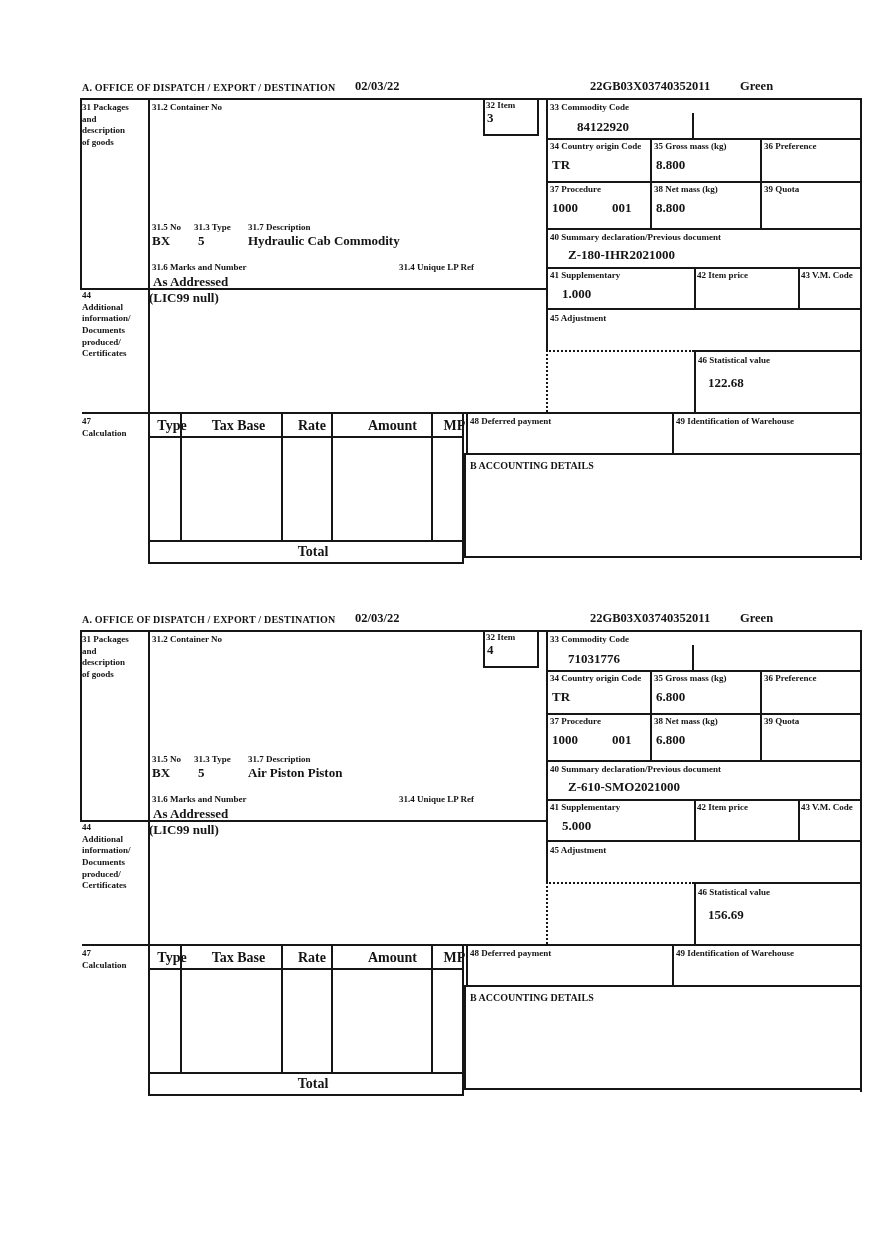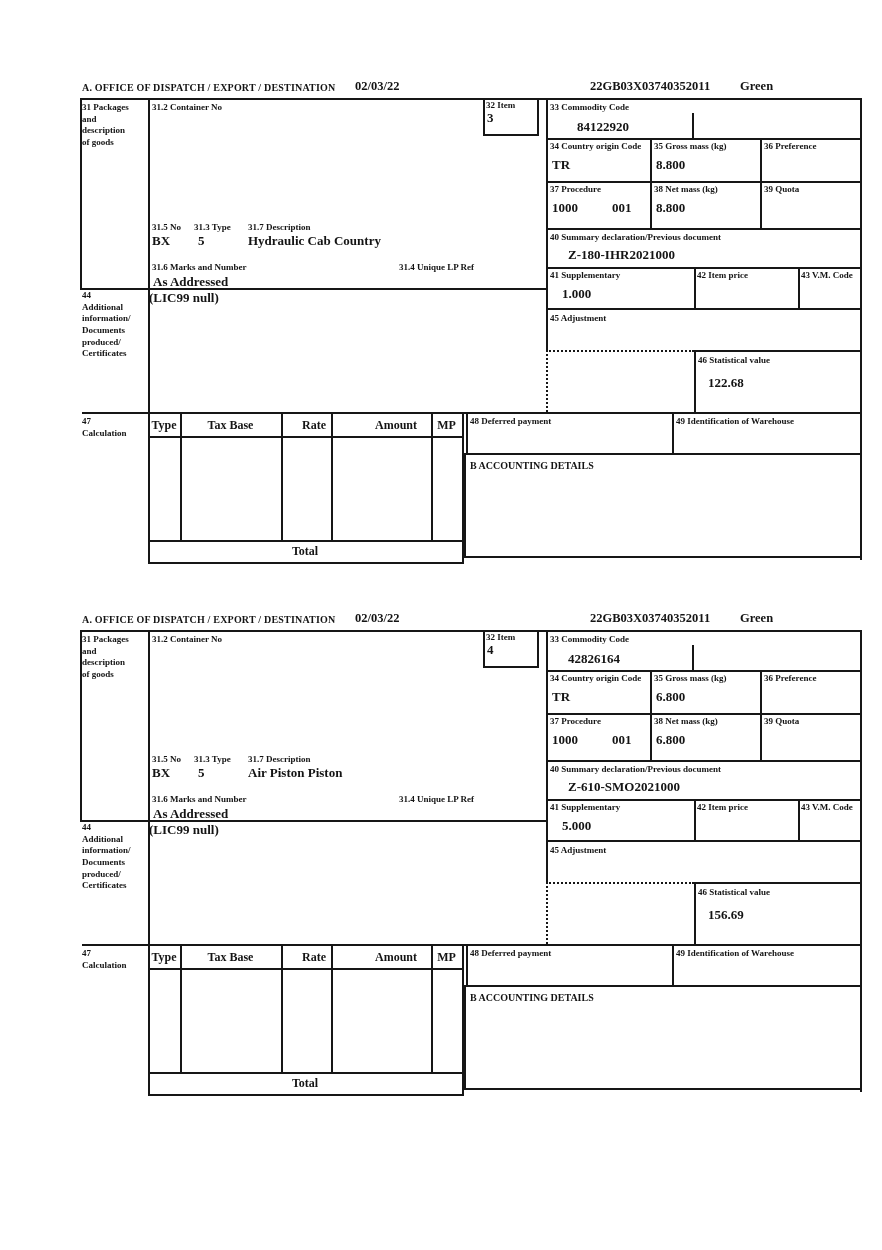--- a/index.html
+++ b/index.html
@@ -6,21 +6,21 @@
   body{
     width:882px;height:1250px;position:relative;background:#ffffff;
     font-family:"Liberation Serif","DejaVu Serif",serif;color:#141414;
     -webkit-font-smoothing:antialiased;
   }
   .sheet{position:absolute;left:78px;width:786px;height:494px;}
   .lbl{position:absolute;font-size:9px;font-weight:bold;line-height:1.3;white-space:pre-line;}
   .val{position:absolute;font-size:13px;font-weight:bold;white-space:pre;}
   .hd{font-size:10px;letter-spacing:.2px;}
   .hv{font-size:12.5px;}
-  .cell{position:absolute;font-size:12px;font-weight:bold;line-height:1.2;}
+  .cell{position:absolute;font-size:14px;font-weight:bold;line-height:1.2;padding-left:8px;}
   .c{text-align:center;}
   .r{text-align:right;box-sizing:border-box;}
   .hl{position:absolute;height:2px;background:#161616;}
   .vl{position:absolute;width:2px;background:#161616;}
   .hl.dt{height:0;background:none;border-top:2px dotted #161616;}
   .vl.dt{width:0;background:none;border-left:2px dotted #161616;}
   .bacct{position:absolute;border:2px solid #161616;box-sizing:border-box;}
 </style>
 </head>
 <body>
@@ -84,21 +84,21 @@
 Calculation</div>
 
   <div class="lbl" style="left:74px;top:24px">31.2 Container No</div>
   <div class="lbl" style="left:408px;top:22px">32 Item</div>
   <div class="val" style="left:409px;top:32px">3</div>
   <div class="lbl" style="left:74px;top:144px">31.5 No</div>
   <div class="lbl" style="left:116px;top:144px">31.3 Type</div>
   <div class="lbl" style="left:170px;top:144px">31.7 Description</div>
   <div class="val" style="left:74px;top:155px">BX</div>
   <div class="val" style="left:120px;top:155px">5</div>
-  <div class="val" style="left:170px;top:155px">Hydraulic Cab Country</div>
+  <div class="val" style="left:170px;top:155px">Hydraulic Cab Commodity</div>
   <div class="lbl" style="left:74px;top:184px">31.6 Marks and Number</div>
   <div class="val" style="left:75px;top:196px">As Addressed</div>
   <div class="lbl" style="left:321px;top:184px">31.4 Unique LP Ref</div>
 
   <div class="lbl" style="left:472px;top:24px">33 Commodity Code</div>
   <div class="val" style="left:499px;top:41px">84122920</div>
   <div class="lbl" style="left:472px;top:63px">34 Country origin Code</div>
   <div class="val" style="left:474px;top:79px">TR</div>
   <div class="lbl" style="left:576px;top:63px">35 Gross mass (kg)</div>
   <div class="val" style="left:578px;top:79px">8.800</div>
@@ -197,21 +197,21 @@
   <div class="lbl" style="left:116px;top:144px">31.3 Type</div>
   <div class="lbl" style="left:170px;top:144px">31.7 Description</div>
   <div class="val" style="left:74px;top:155px">BX</div>
   <div class="val" style="left:120px;top:155px">5</div>
   <div class="val" style="left:170px;top:155px">Air Piston Piston</div>
   <div class="lbl" style="left:74px;top:184px">31.6 Marks and Number</div>
   <div class="val" style="left:75px;top:196px">As Addressed</div>
   <div class="lbl" style="left:321px;top:184px">31.4 Unique LP Ref</div>
 
   <div class="lbl" style="left:472px;top:24px">33 Commodity Code</div>
-  <div class="val" style="left:490px;top:41px">42826164</div>
+  <div class="val" style="left:490px;top:41px">71031776</div>
   <div class="lbl" style="left:472px;top:63px">34 Country origin Code</div>
   <div class="val" style="left:474px;top:79px">TR</div>
   <div class="lbl" style="left:576px;top:63px">35 Gross mass (kg)</div>
   <div class="val" style="left:578px;top:79px">6.800</div>
   <div class="lbl" style="left:686px;top:63px">36 Preference</div>
   <div class="lbl" style="left:472px;top:106px">37 Procedure</div>
   <div class="val" style="left:474px;top:122px">1000</div>
   <div class="val" style="left:534px;top:122px">001</div>
   <div class="lbl" style="left:576px;top:106px">38 Net mass (kg)</div>
   <div class="val" style="left:578px;top:122px">6.800</div>

